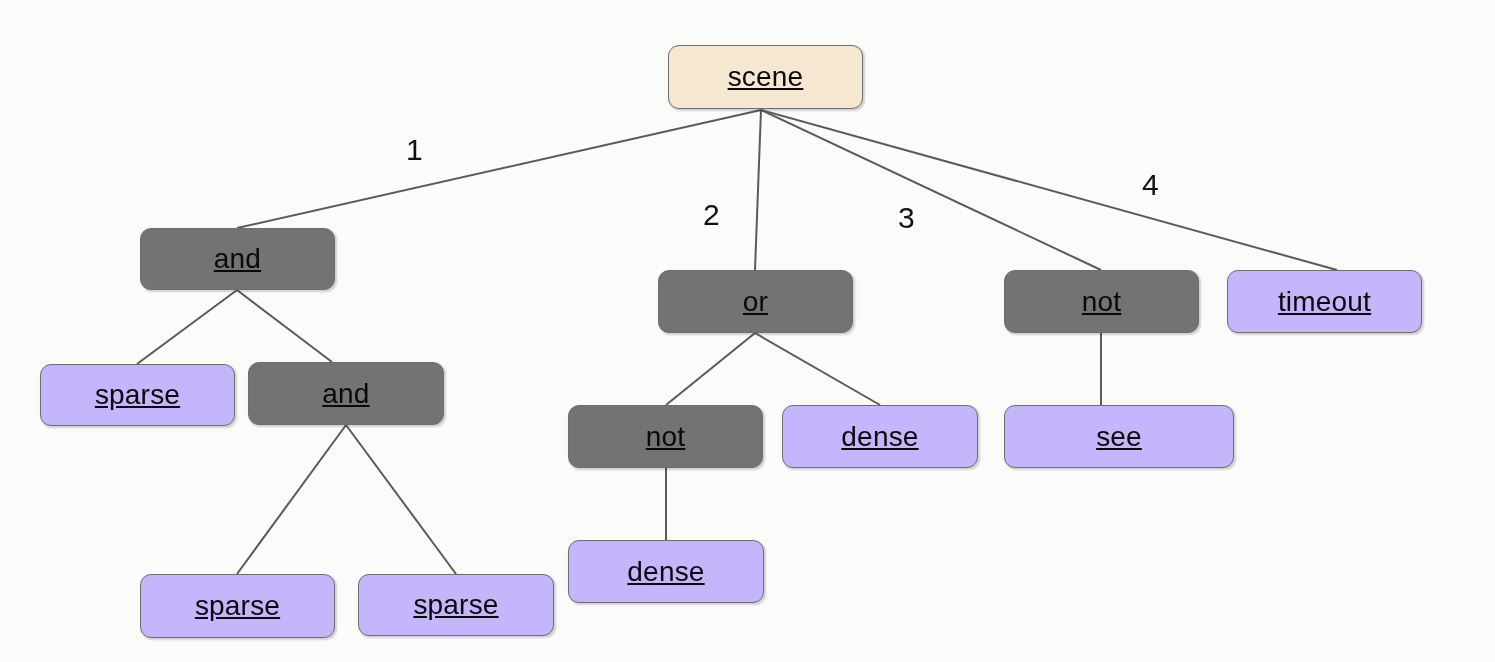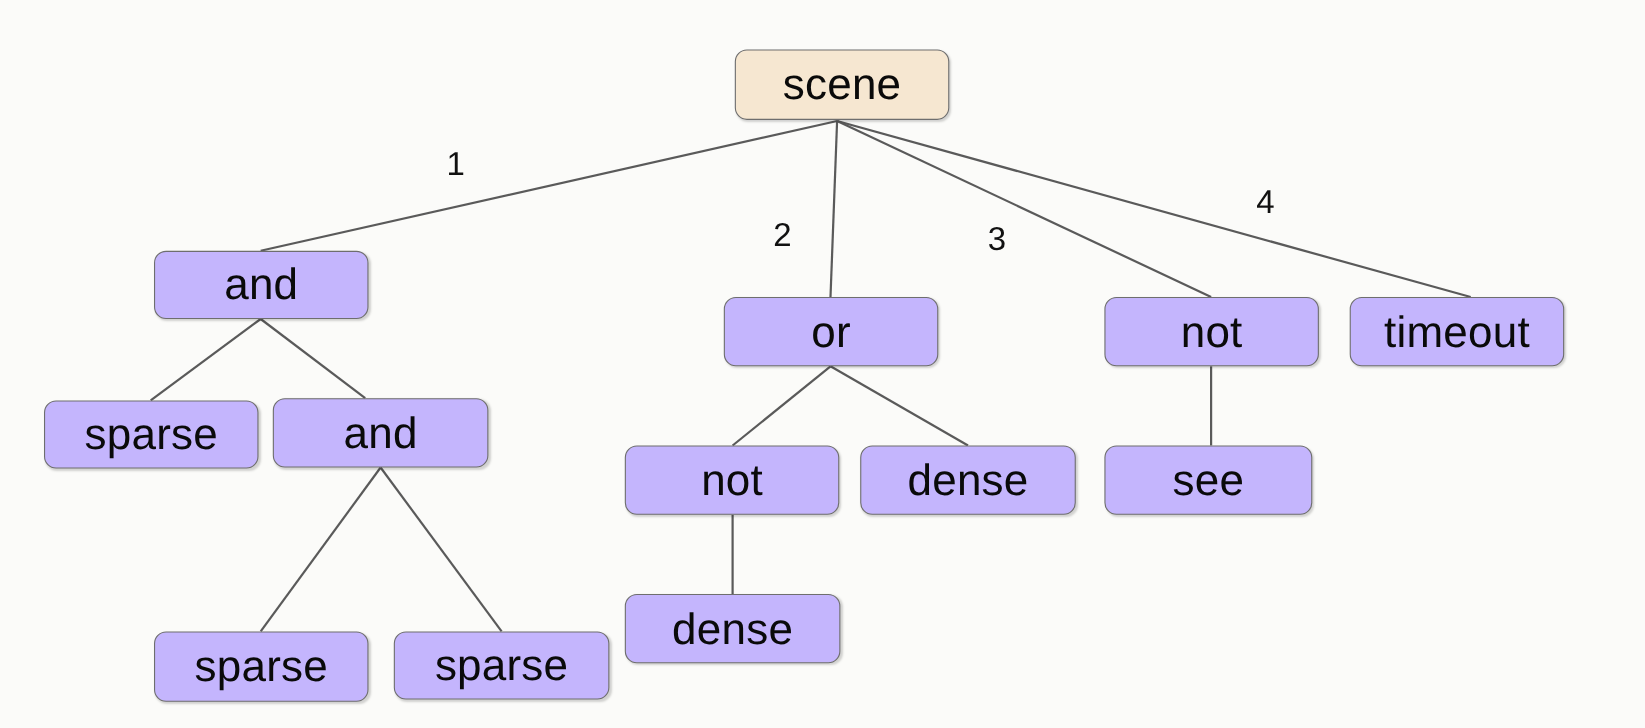--- a/index.html
+++ b/index.html
@@ -28,29 +28,30 @@
     pointer-events: none;
   }
   .node {
     position: absolute;
     box-sizing: border-box;
     display: flex;
     align-items: center;
     justify-content: center;
     border: 1.6px solid #6e6e6e;
     border-radius: 11px;
-    font-size: 40px;
+    font-size: 28px;
     color: #0a0a0a;
     line-height: 1;
     letter-spacing: 0.2px;
     white-space: nowrap;
     box-shadow: 1.5px 1.5px 2px rgba(0,0,0,0.17);
+    text-decoration: underline;
   }
   .node-root { background: #f6e7d1; }
-  .node-op   { background: #c4b5fd; }
+  .node-op   { background: #737373; }
   .node-leaf { background: #c4b5fd; }
   .edge-label {
     position: absolute;
     font-size: 30px;
     color: #111111;
     line-height: 1;
     white-space: nowrap;
   }
 </style>
 </head>
@@ -98,21 +99,21 @@
       </div>
       <div class="node node-leaf" style="left: 782px; top: 405px; width: 196px; height: 63px;">
         <span>dense</span>
       </div>
       <div class="node node-leaf" style="left: 568px; top: 540px; width: 196px; height: 63px;">
         <span>dense</span>
       </div>
       <div class="node node-op" style="left: 1004px; top: 270px; width: 195px; height: 63px;">
         <span>not</span>
       </div>
-      <div class="node node-leaf" style="left: 1004px; top: 405px; width: 189px; height: 63px; align-items: center;">
+      <div class="node node-leaf" style="left: 1004px; top: 405px; width: 230px; height: 63px; align-items: center;">
         <span>see</span>
       </div>
       <div class="node node-leaf" style="left: 1227px; top: 270px; width: 195px; height: 63px;">
         <span>timeout</span>
       </div>
     </div>
   <div id="label-layer">
       <div class="edge-label" style="left: 406px; top: 135px;">1</div>
       <div class="edge-label" style="left: 703px; top: 200px;">2</div>
       <div class="edge-label" style="left: 898px; top: 203px;">3</div>

